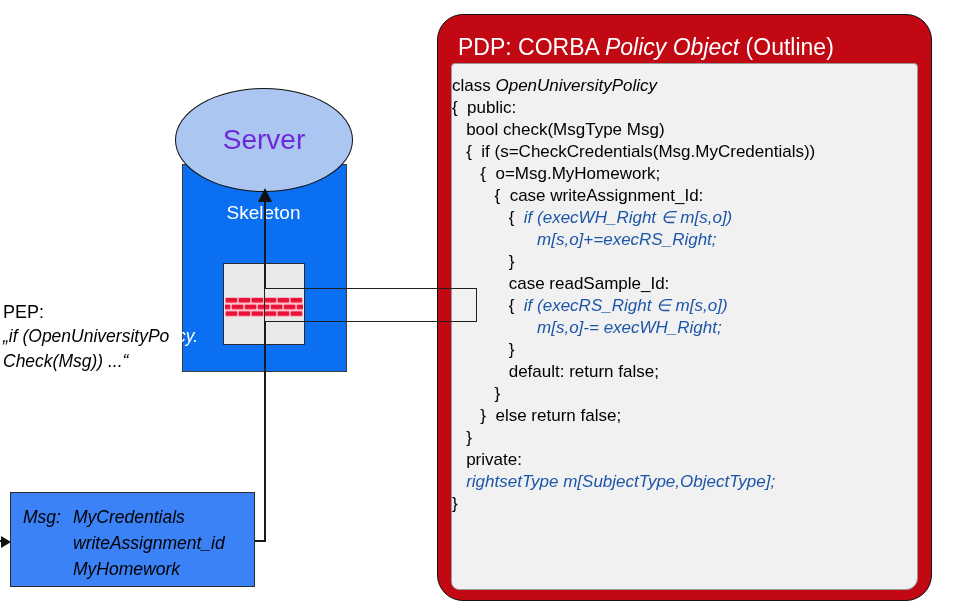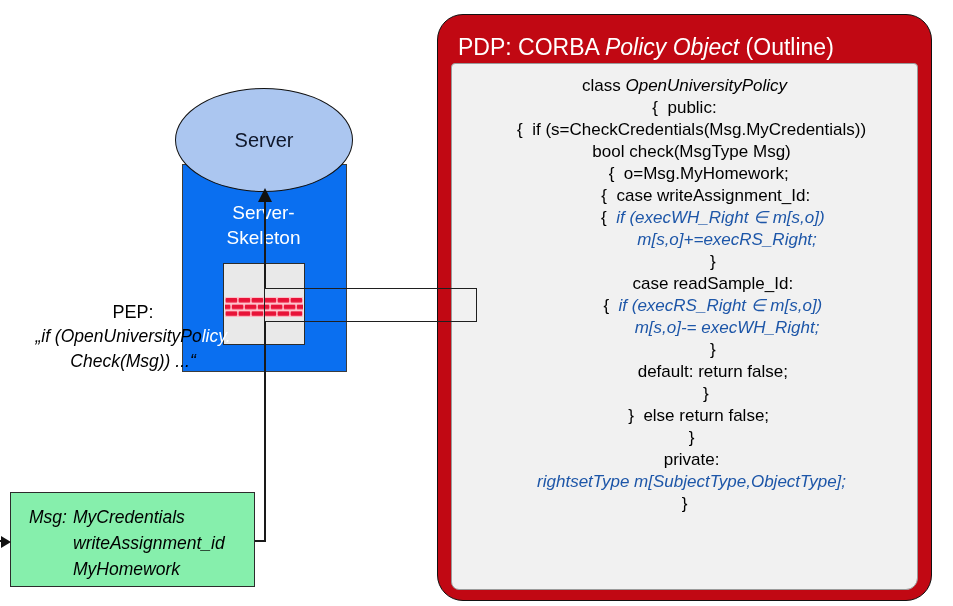--- a/index.html
+++ b/index.html
@@ -1,28 +1,28 @@
 <!DOCTYPE html>
 <html><head>
 <meta charset="utf-8">
 <style>
   html,body{margin:0;padding:0;background:#fff;}
   .canvas{position:relative;width:953px;height:606px;background:#ffffff;
           font-family:"Liberation Sans",sans-serif;overflow:hidden;}
-  .abs{position:absolute;text-align:center;}
+  .abs{position:absolute;}
 
   
   .skeleton-rect{left:182px;top:164px;width:163px;height:206px;background:#0a6ff0;
                  border:1px solid #3c3c3c;z-index:1;}
   .skeleton-label{left:182px;top:200px;width:163px;text-align:center;color:#ffffff;
                   font-size:19px;line-height:25px;z-index:2;}
   .server-ellipse{left:175px;top:88px;width:176px;height:102px;background:#abc6f0;
                   border:1.4px solid #111;border-radius:50%;display:flex;
                   align-items:center;justify-content:center;z-index:3;}
-  .server-label{font-size:20px;color:#0f172a;}
+  .server-label{font-size:28px;color:#6d28d9;}
 
   
   .firewall-box{left:223px;top:263px;width:82px;height:82px;background:#e9e9e9;
                 border:1.6px solid #2c2c2c;z-index:4;box-sizing:border-box;}
   .bricks{left:225px;top:297px;z-index:5;}
 
   
   .vline{width:2px;background:#1a1a1a;z-index:6;}
   .hline{height:2px;background:#1a1a1a;z-index:6;}
   .arrow-up{left:258px;top:188px;width:0;height:0;border-left:7px solid transparent;
@@ -30,21 +30,21 @@
   .arrow-right{left:1px;top:536px;width:0;height:0;border-top:6px solid transparent;
                border-bottom:6px solid transparent;border-left:10px solid #111;z-index:6;}
 
   
   .pep{left:3px;top:260px;z-index:10;width:260px;margin-top:40px;}
   .pep-title{font-size:18px;color:#000;line-height:24px;}
   .pep-code{font-size:17.5px;font-style:italic;color:#000;line-height:25px;white-space:pre;}
   .pep-code .white{color:#ffffff;}
 
   
-  .msg-box{left:10px;top:492px;width:245px;height:95px;background:#86efac;
+  .msg-box{left:10px;top:492px;width:245px;height:95px;background:#3b82f6;
            border:1.6px solid #2c2c2c;z-index:5;box-sizing:border-box;
            padding:11px 16px 0 12px;}
   .msg-row{display:flex;font-size:17.5px;font-style:italic;line-height:26px;color:#000;}
   .msg-row .lab{width:50px;flex:0 0 50px;}
 
   
   .pdp-panel{left:437px;top:14px;width:495px;height:587px;background:#c10813;
              border:1.6px solid #111;border-radius:26px;z-index:7;box-sizing:border-box;}
   .pdp-title{position:absolute;left:20px;top:19px;color:#ffffff;font-size:23px;
              white-space:pre;}
@@ -62,21 +62,20 @@
   .channel-rect{left:264px;top:288px;width:213px;height:34px;border:1.6px solid #1f1f1f;
                 background:transparent;z-index:20;box-sizing:border-box;}
 </style>
 </head>
 <body>
 
 <div class="canvas">
 
   <div class="abs skeleton-rect"></div>
   <div class="abs skeleton-label">
-    <div>Server-</div>
     <div>Skeleton</div>
   </div>
 
   <div class="abs server-ellipse">
     <span class="server-label">Server</span>
   </div>
 
   <div class="abs firewall-box"></div>
   <div class="abs bricks">
     <svg width="78" height="20" viewBox="0 0 78 20" xmlns="http://www.w3.org/2000/svg">
@@ -120,22 +119,22 @@
       <span>MyHomework</span>
     </div>
   </div>
 
   <div class="abs pdp-panel">
     <div class="pdp-title"><span>PDP: CORBA </span><span class="it">Policy Object</span><span> (Outline)</span></div>
     <div class="code-panel">
       <div>
           <div class="code-line"><span class="seg-k">class </span><span class="seg-ki">OpenUniversityPolicy</span></div>
           <div class="code-line"><span class="seg-k">{  public:</span></div>
+          <div class="code-line"><span class="seg-k">   bool check(MsgType Msg)</span></div>
           <div class="code-line"><span class="seg-k">   {  if (s=CheckCredentials(Msg.MyCredentials))</span></div>
-          <div class="code-line"><span class="seg-k">   bool check(MsgType Msg)</span></div>
           <div class="code-line"><span class="seg-k">      {  o=Msg.MyHomework;</span></div>
           <div class="code-line"><span class="seg-k">         {  case writeAssignment_Id:</span></div>
           <div class="code-line"><span class="seg-k">            {  </span><span class="seg-bi">if (execWH_Right ∈ m[s,o])</span></div>
           <div class="code-line"><span class="seg-k">                  </span><span class="seg-bi">m[s,o]+=execRS_Right;</span></div>
           <div class="code-line"><span class="seg-k">            }</span></div>
           <div class="code-line"><span class="seg-k">            case readSample_Id:</span></div>
           <div class="code-line"><span class="seg-k">            {  </span><span class="seg-bi">if (execRS_Right ∈ m[s,o])</span></div>
           <div class="code-line"><span class="seg-k">                  </span><span class="seg-bi">m[s,o]-= execWH_Right;</span></div>
           <div class="code-line"><span class="seg-k">            }</span></div>
           <div class="code-line"><span class="seg-k">            default: return false;</span></div>

